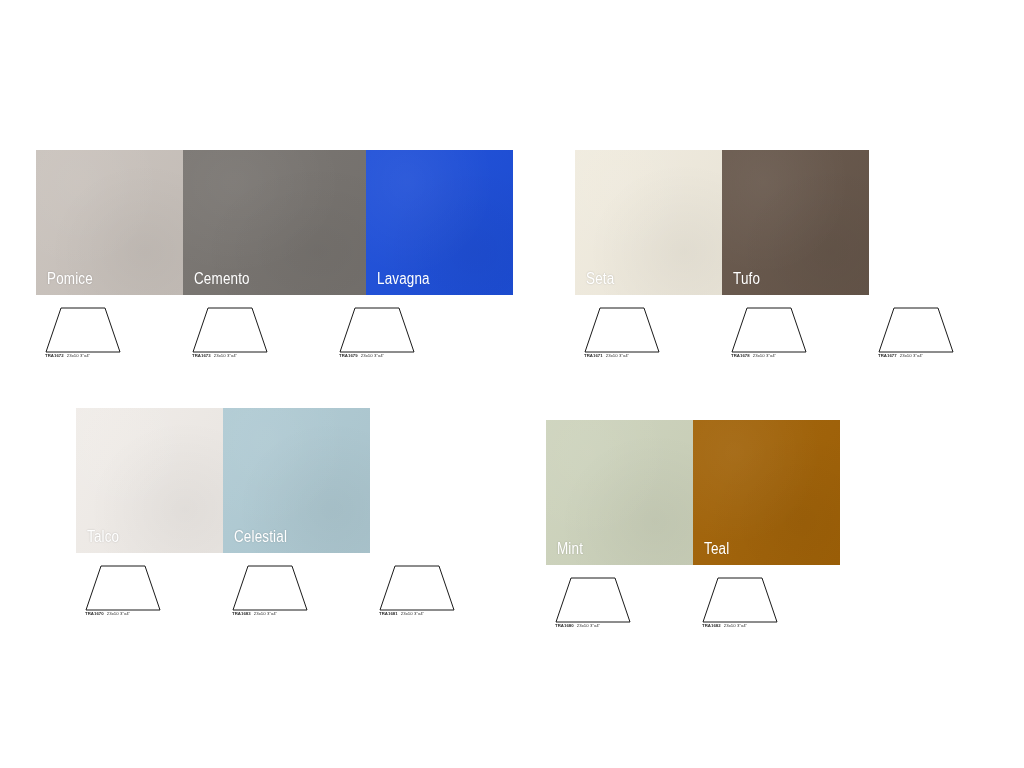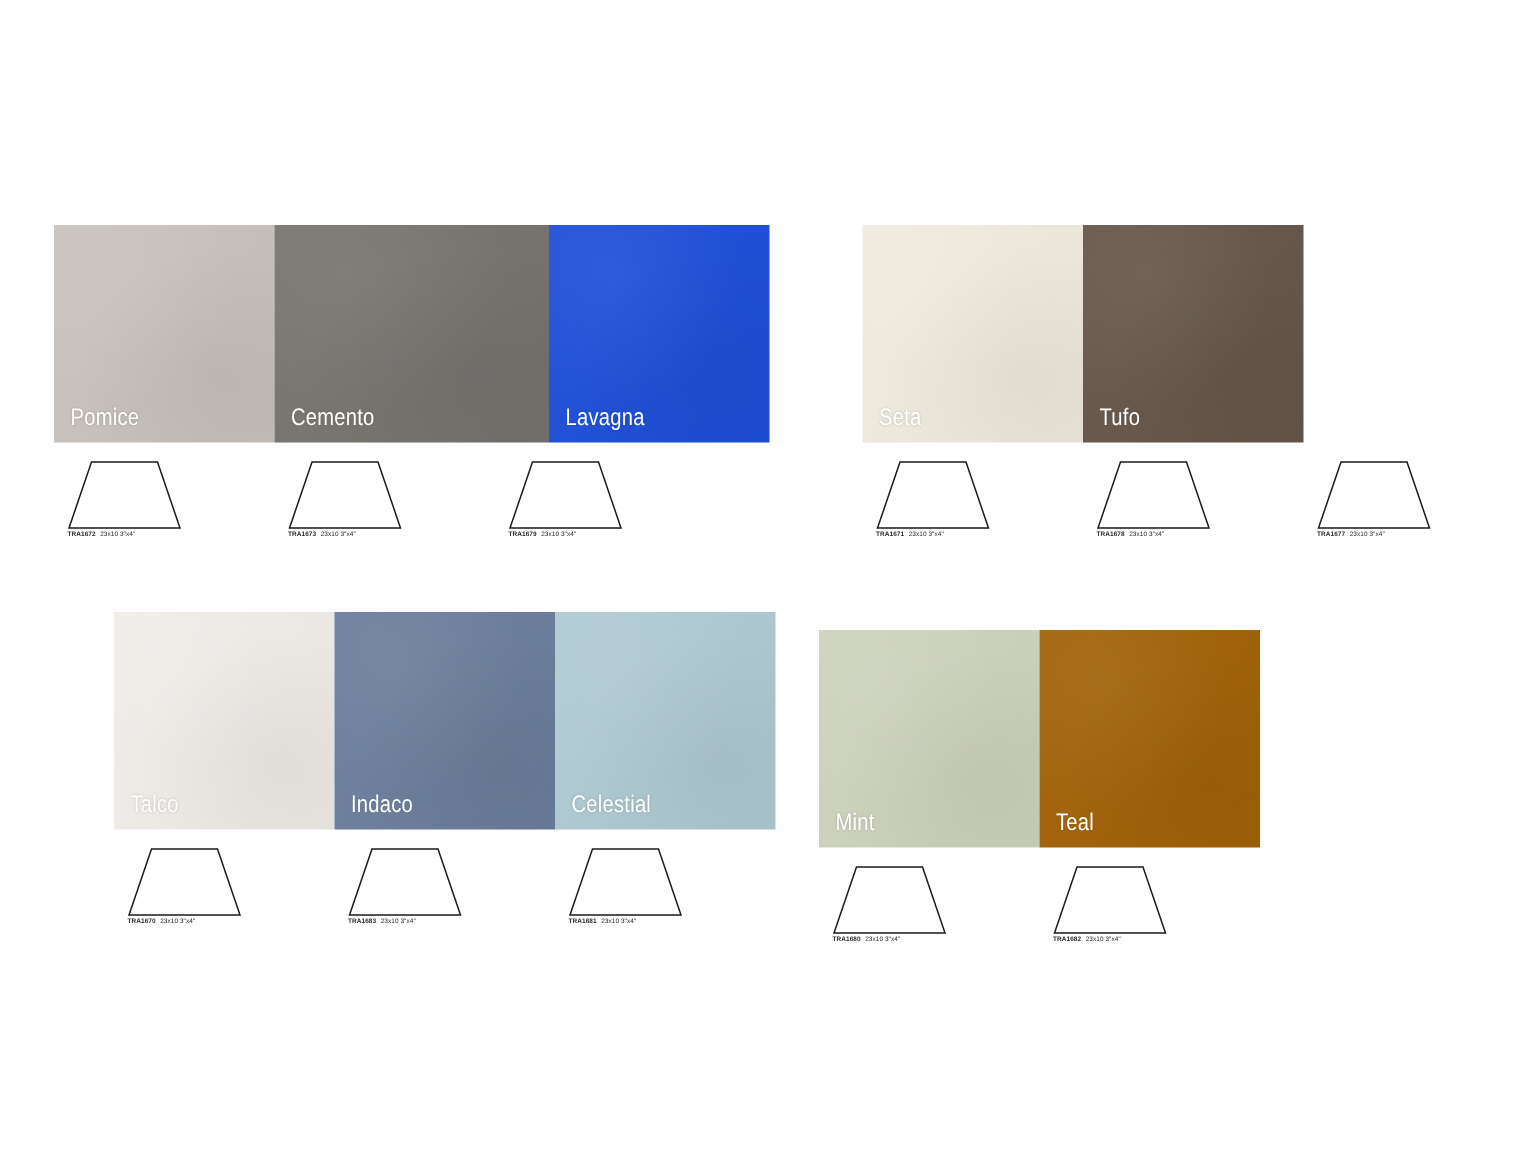--- a/index.html
+++ b/index.html
@@ -188,23 +188,20 @@
         </div>
       </div>
     </div>
   </div>
 
   <div class="swatch-group group-bl">
     <div class="tile-row">
       <div class="color-tile" style="background-color: rgb(240, 236, 232);">
         <span class="tile-name on-light">Talco</span>
       </div>
-      <div class="color-tile" style="background-color: rgb(107, 126, 155);">
-        <span class="tile-name">Indaco</span>
-      </div>
       <div class="color-tile" style="background-color: rgb(175, 202, 211);">
         <span class="tile-name on-light">Celestial</span>
       </div>
     </div>
     <div class="profile-row">
       <div class="profile-cell">
         <svg class="profile-art" width="78" height="52" viewBox="0 0 78 52">
           <path d="M2 49 L17 5 L61 5 L76 49 Z" fill="none" stroke="#1a1a1a" stroke-width="1"></path>
         </svg>
         <div class="profile-caption">

